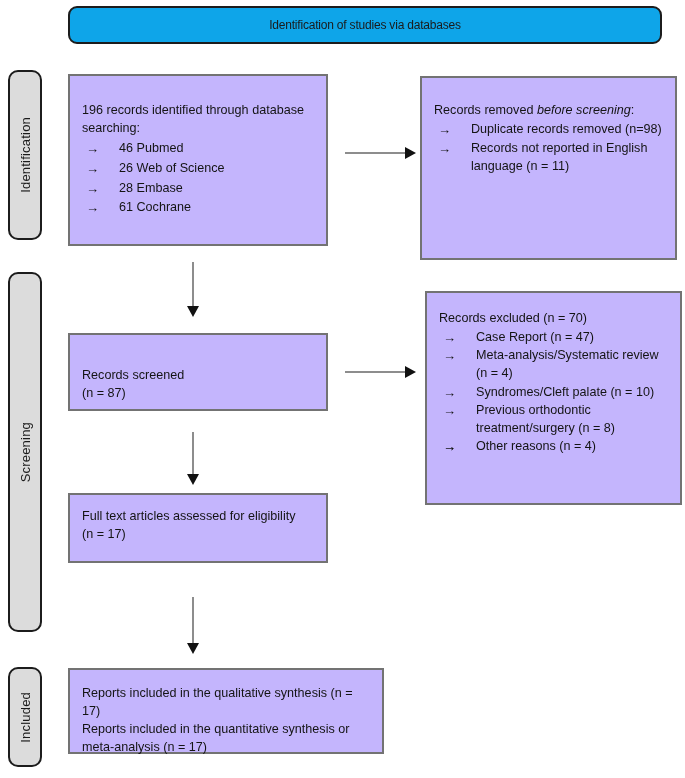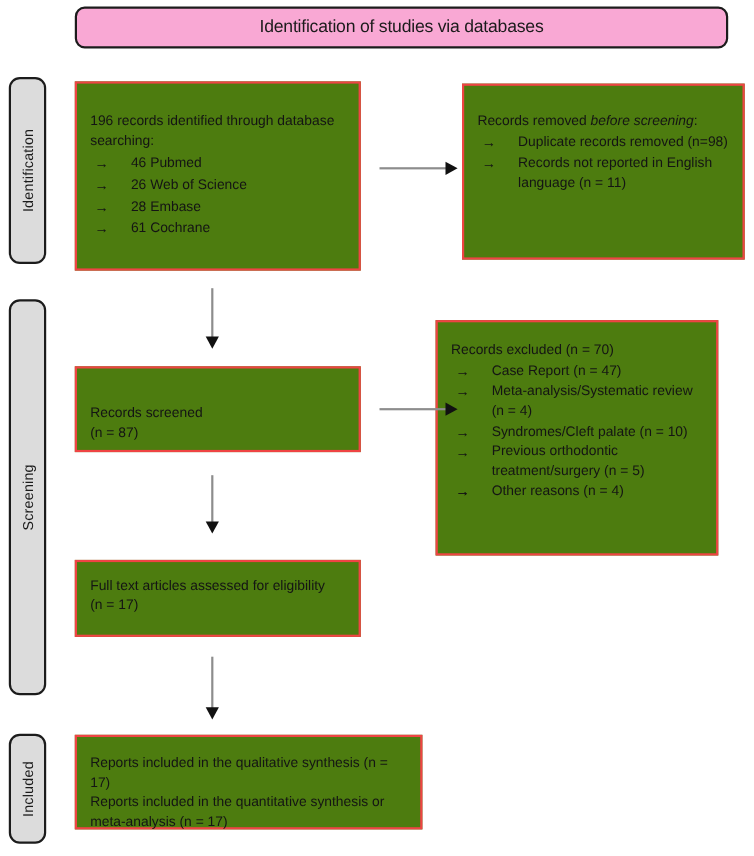--- a/index.html
+++ b/index.html
@@ -17,28 +17,28 @@
     overflow: hidden;
   }
 
   
   .banner {
     position: absolute;
     left: 68px;
     top: 6px;
     width: 594px;
     height: 38px;
-    background: #f9a8d4;
+    background: #0ea5e9;
     border: 2px solid #1c1c1c;
     border-radius: 9px;
     box-sizing: border-box;
     display: flex;
     align-items: center;
     justify-content: center;
-    font-size: 16px;
+    font-size: 12px;
     letter-spacing: -0.2px;
     color: #1b1b1b;
   }
 
   
   .stage-tab {
     position: absolute;
     background: #dcdcdc;
     border: 2px solid #1c1c1c;
     border-radius: 10px;
@@ -55,33 +55,33 @@
     color: #1b1b1b;
     white-space: nowrap;
   }
   #tab-identification { left: 8px;  top: 70px;  width: 34px; height: 170px; }
   #tab-screening     { left: 8px;  top: 272px; width: 34px; height: 360px; }
   #tab-included      { left: 8px;  top: 667px; width: 34px; height: 100px; }
 
   
   .flow-box {
     position: absolute;
-    background: #4d7c0f;
-    border: 2px solid #ef4444;
+    background: #c4b5fd;
+    border: 2px solid #737373;
     box-sizing: border-box;
     padding: 10px 12px;
     font-size: 12.6px;
     line-height: 1.42;
     color: #141414;
   }
   #box-identified  { left: 68px;  top: 74px;  width: 260px; height: 172px; padding-top: 26px; }
-  #box-removed     { left: 420px; top: 76px;  width: 257px; height: 160px; padding-top: 24px; }
+  #box-removed     { left: 420px; top: 76px;  width: 257px; height: 184px; padding-top: 24px; }
   #box-screened    { left: 68px;  top: 333px; width: 260px; height: 78px;  padding-top: 32px; }
-  #box-excluded    { left: 396px; top: 291px; width: 257px; height: 214px; padding-top: 17px; }
-  #box-fulltext    { left: 68px;  top: 493px; width: 260px; height: 70px;  padding-top: 13px; margin-top: 16px; }
+  #box-excluded    { left: 425px; top: 291px; width: 257px; height: 214px; padding-top: 17px; }
+  #box-fulltext    { left: 68px;  top: 493px; width: 260px; height: 70px;  padding-top: 13px; }
   #box-included    { left: 68px;  top: 668px; width: 316px; height: 86px;  padding-top: 15px; }
 
   .box-title { margin: 0 0 1px 0; }
   .box-title em { font-style: italic; }
 
   
   ul.arrow-list {
     list-style: none;
     margin: 0;
     padding: 0;
@@ -225,21 +225,21 @@
       <li>
         <span class="bullet-arrow">→</span>
         <span>Meta-analysis/Systematic review (n = 4)</span>
       </li>
       <li>
         <span class="bullet-arrow">→</span>
         <span>Syndromes/Cleft palate (n = 10)</span>
       </li>
       <li>
         <span class="bullet-arrow">→</span>
-        <span>Previous orthodontic treatment/surgery (n = 5)</span>
+        <span>Previous orthodontic treatment/surgery (n = 8)</span>
       </li>
       <li>
         <span class="bullet-arrow">→</span>
       </li>
       <li>
         <span class="bullet-arrow">→</span>
         <span>Other reasons (n = 4)</span>
       </li>
     </ul>
   </div>

